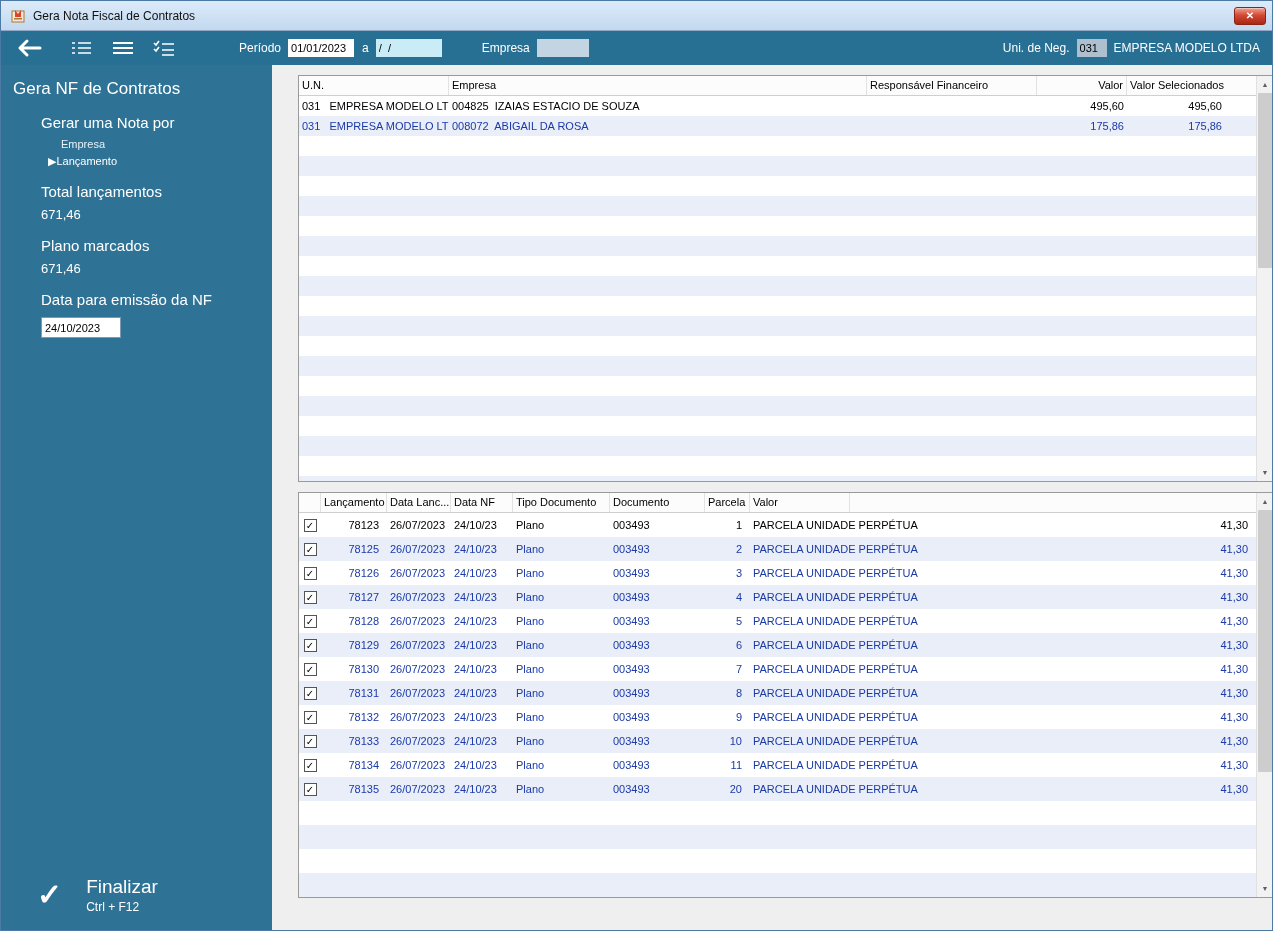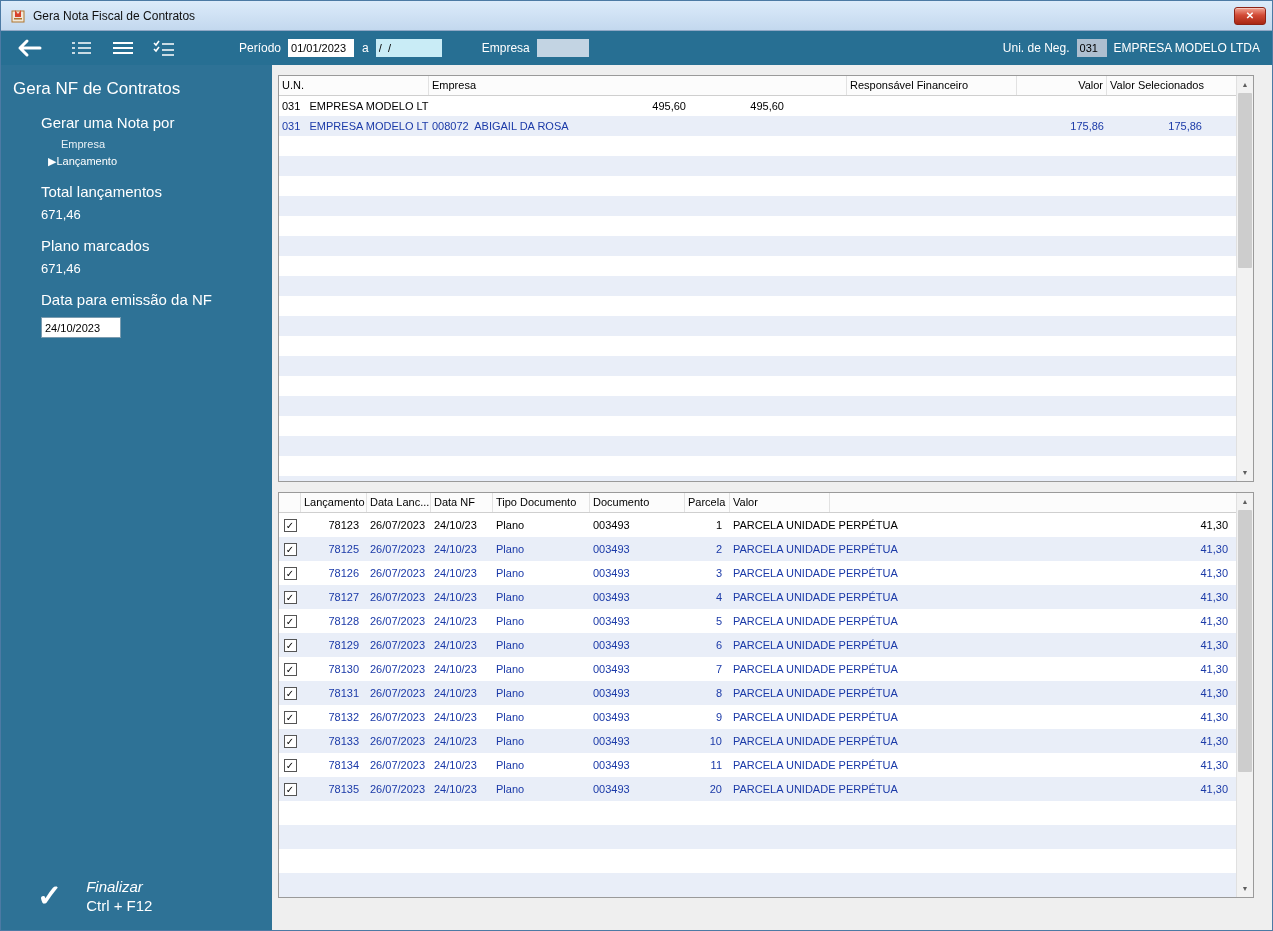--- a/index.html
+++ b/index.html
@@ -35,26 +35,26 @@
   .sidebar { flex:0 0 271px; background:#2e7296; color:#fff; position:relative; padding:14px 0 0 12px; }
   .sb-title { font-size:17px; font-weight:normal; }
   .sb-block { margin-left:28px; }
   .sb-head { font-size:15px; font-weight:normal; margin-top:15px; }
   .sb-opt-empresa { font-size:11px; margin:7px 0 0 20px; color:#e9f1f6; }
   .sb-opt-lanc { font-size:11px; margin:5px 0 0 7px; color:#fff; }
   .sb-value { font-size:13px; margin-top:7px; }
   .sb-date { margin-top:9px; width:80px; height:21px; background:#fff; border:1px solid #7b9cb0; font-family:inherit; font-size:11px; color:#000; padding:0 3px; display:block; }
   .finalizar { position:absolute; left:36px; bottom:16px; display:flex; align-items:center; gap:24px; }
   .fin-check { font-size:30px; font-weight:bold; line-height:30px; }
-  .fin-label { font-size:15px;font-style:italic; }
-  .fin-short { font-size:15px; margin-top:2px; }
+  .fin-label { font-size:19px; }
+  .fin-short { font-size:12px; margin-top:2px; }
 
   
   .main { flex:1; position:relative; background:#efefef; }
-  .panel { position:absolute; left:6px; width:976px; background:#fff; border:1px solid #9a9a9a; }
+  .panel { position:absolute; left:26px; width:976px; background:#fff; border:1px solid #9a9a9a; }
   .tg { top:10px; height:407px; }
   .bg { top:427px; height:406px; }
 
   .grid-hdr { display:flex; width:961px; height:20px; background:#fcfcfc; border-bottom:1px solid #cfcfcf; }
   .hcell { border-right:1px solid #e2e2e2; color:#222; line-height:19px; }
   .rows { position:absolute; top:20px; left:0; width:961px; bottom:0; overflow:hidden; }
   .tg .rows { background:repeating-linear-gradient(to bottom,#ffffff 0 20px,#e9eef8 20px 40px); }
   .bg .rows { background:repeating-linear-gradient(to bottom,#ffffff 0 24px,#e9eef8 24px 48px); }
   .grid-row { display:flex; width:100%; }
   .tg .grid-row { height:20px; line-height:20px; }
@@ -171,20 +171,21 @@
         <div class="grid-hdr">
             <div class="cell hcell tc0">U.N.</div>
             <div class="cell hcell tc1">Empresa</div>
             <div class="cell hcell tc2">Responsável Financeiro</div>
             <div class="cell hcell tc3">Valor</div>
             <div class="cell hcell tc4">Valor Selecionados</div>
           </div>
         <div class="rows">
             <div class="grid-row">
               <div class="cell tc0">031   EMPRESA MODELO LTDA</div>
+              <div class="cell tc1">004825  IZAIAS ESTACIO DE SOUZA</div>
               <div class="cell tc2"></div>
               <div class="cell tc3">495,60</div>
               <div class="cell tc4">495,60</div>
             </div>
             <div class="grid-row blue-text">
               <div class="cell tc0">031   EMPRESA MODELO LTDA</div>
               <div class="cell tc1">008072  ABIGAIL DA ROSA</div>
               <div class="cell tc2"></div>
               <div class="cell tc3">175,86</div>
               <div class="cell tc4">175,86</div>

